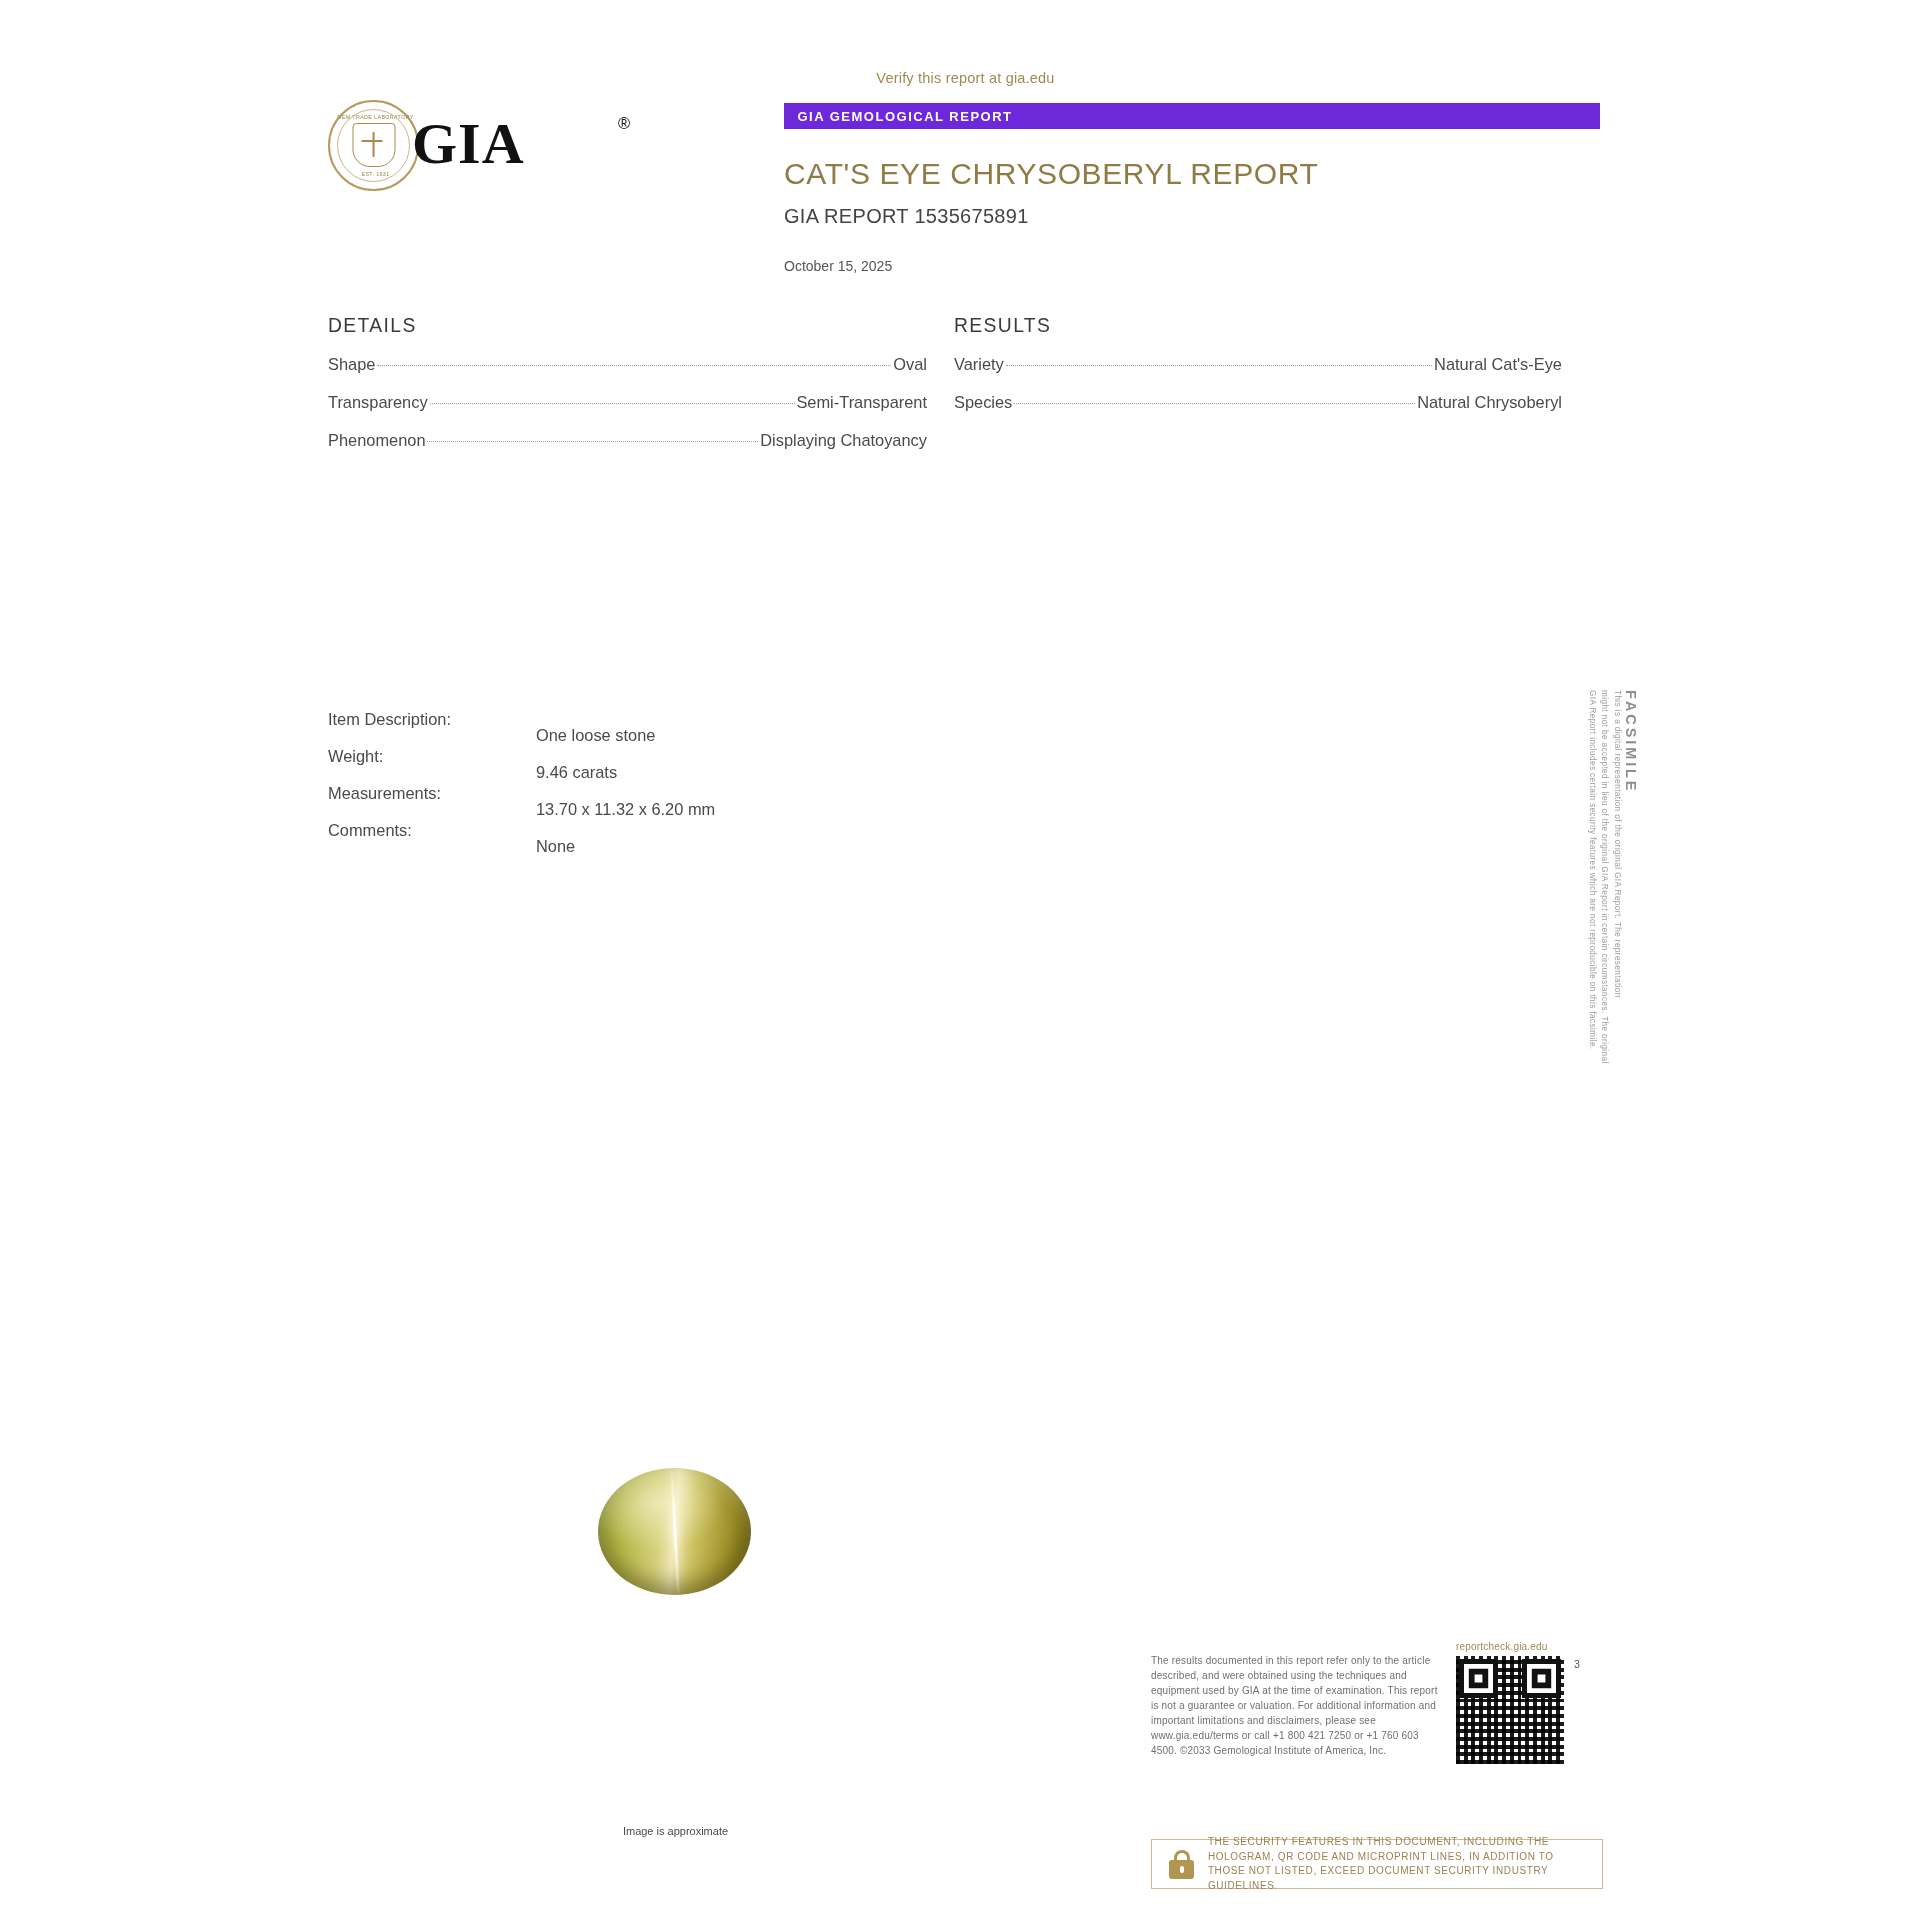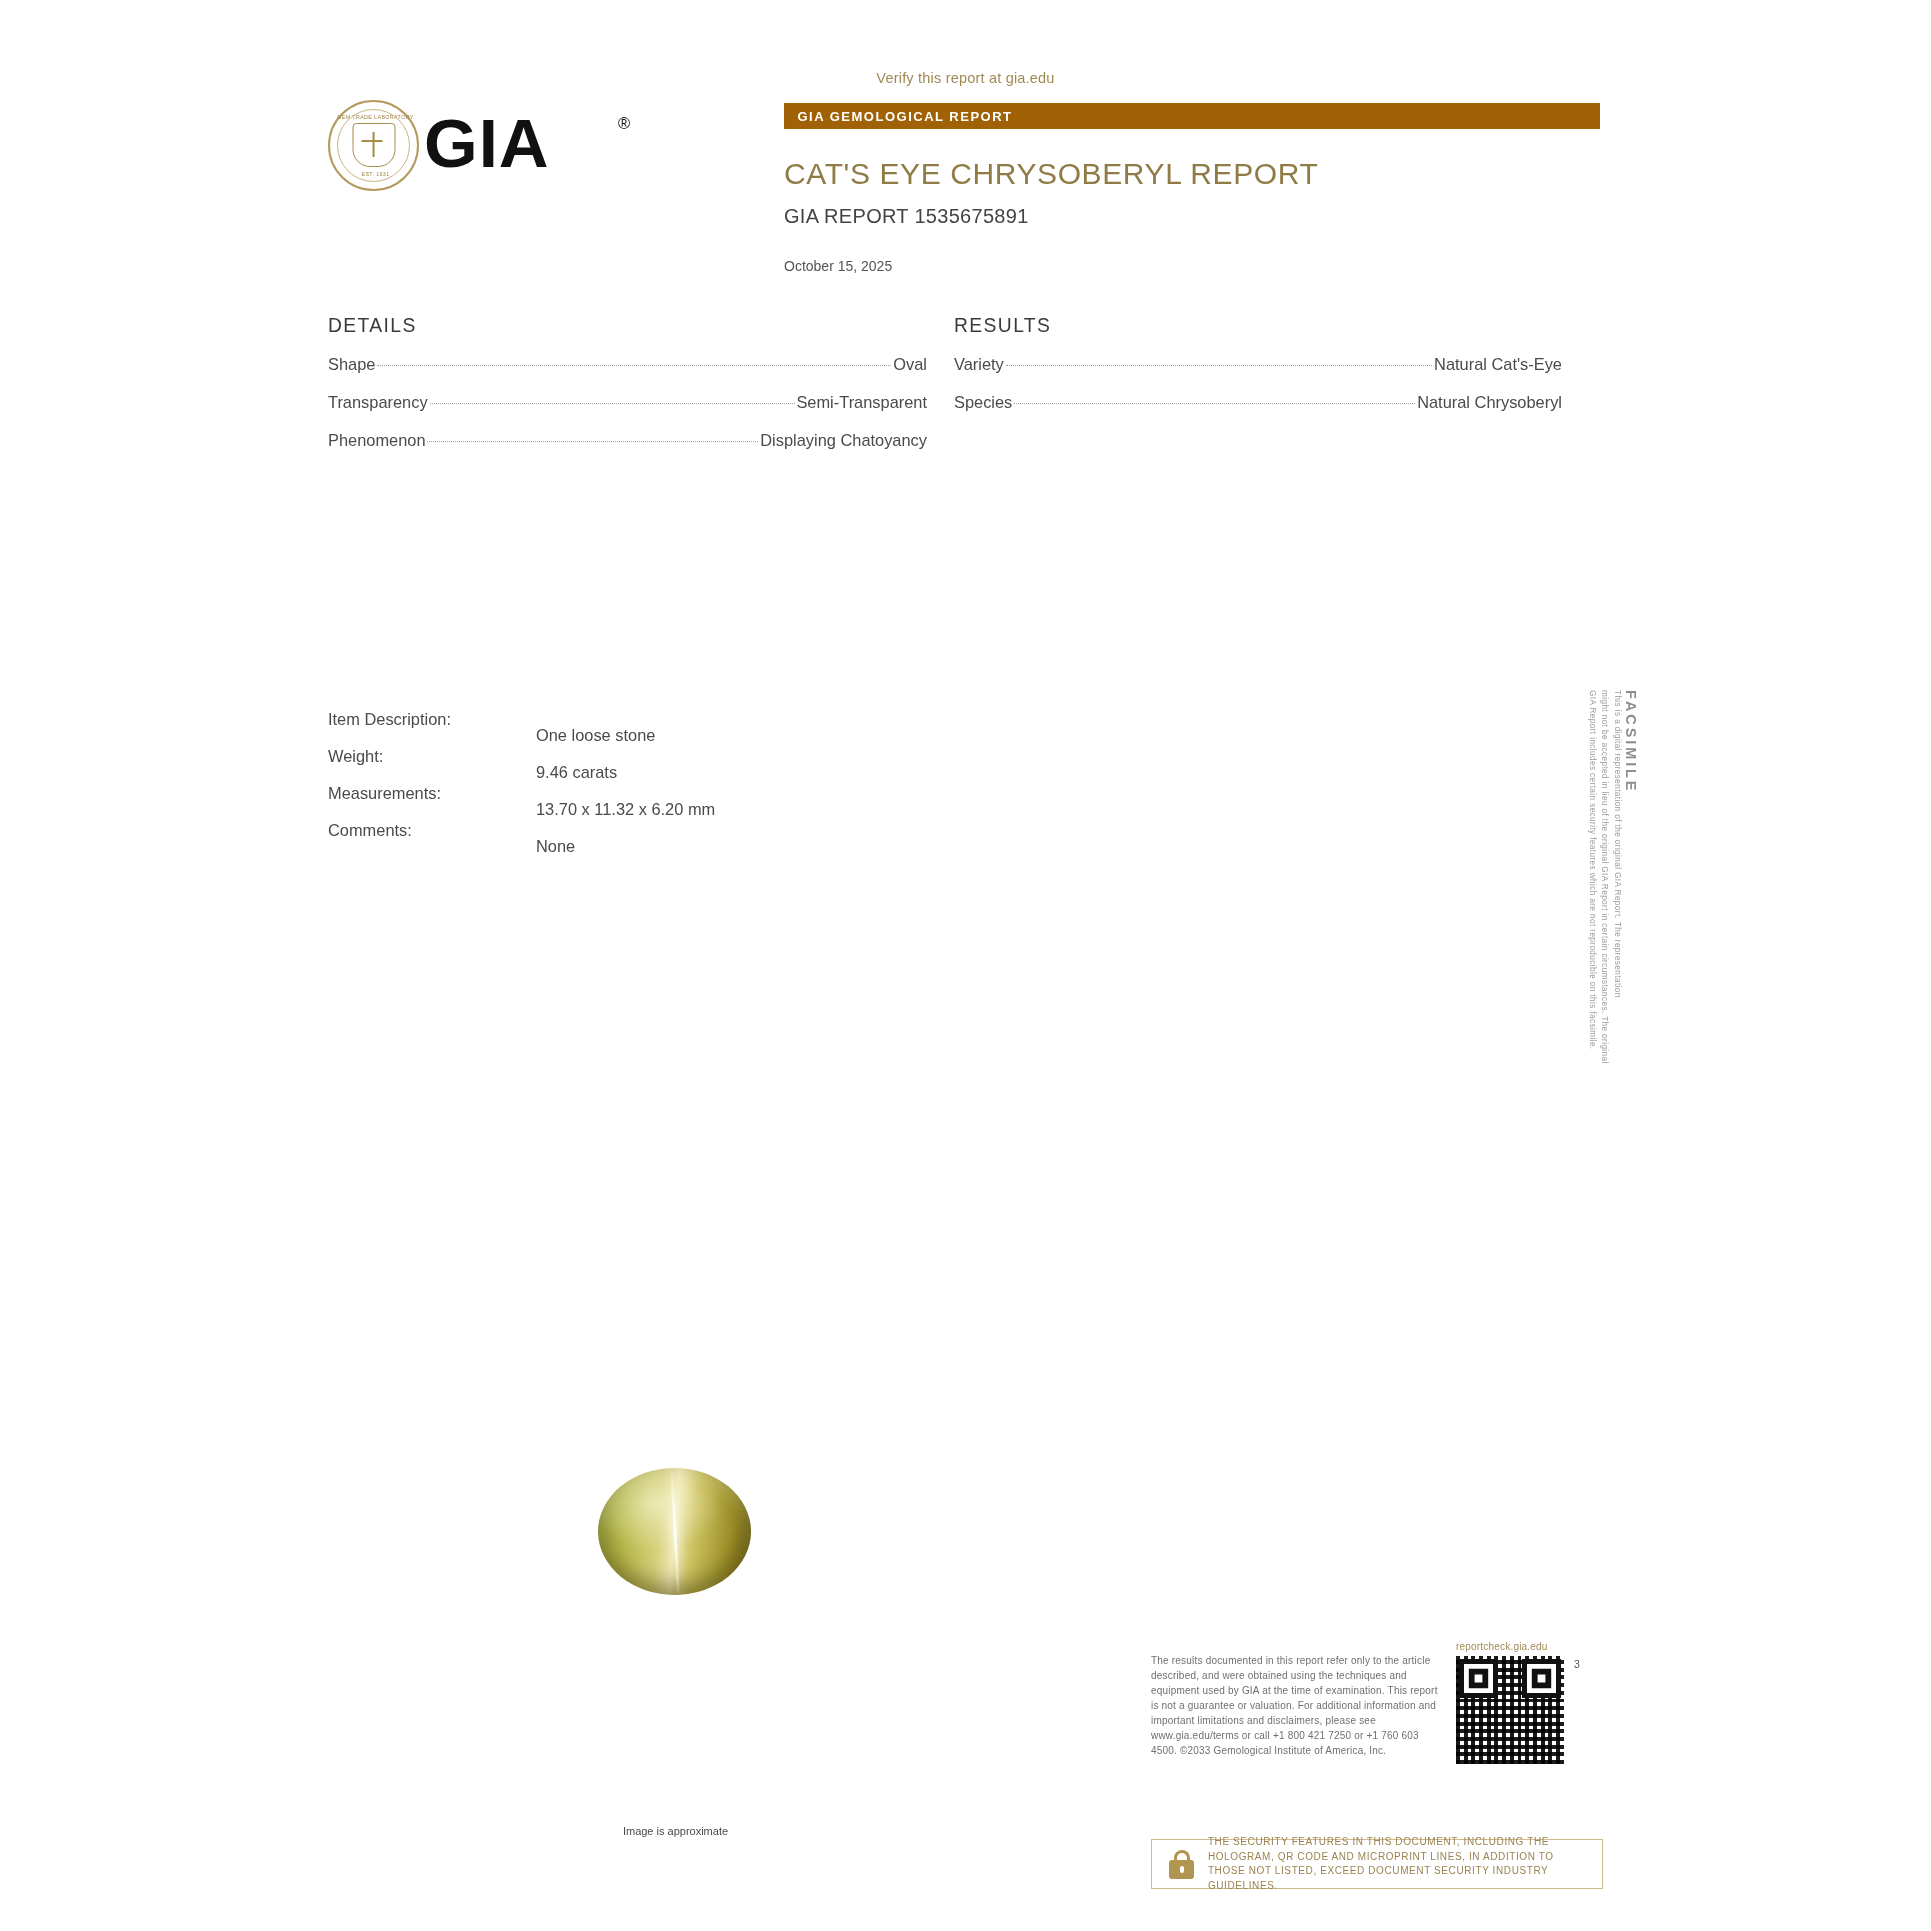--- a/index.html
+++ b/index.html
@@ -85,44 +85,44 @@
     left: 0; width: 91px;
     text-align: center;
     font-size: 5.3px;
     letter-spacing: 0.4px;
     color: #9c8247;
   }
   .seal-text-top { top: 12.6px; }
   .seal-text-bottom { bottom: 11.6px; }
   .logo-text {
     position: absolute;
-    left: 96px;
+    left: 84px;
     top: -3.9px;
-    font-family: Liberation Sans, sans-serif;
-    font-size: 69px;
+    font-family: Liberation Serif, serif;
+    font-size: 58px;
     font-weight: bold;
     letter-spacing: 1px;
     color: #111;
     line-height: 101px;
   }
   .logo-reg {
     position: absolute;
     left: 290px;
     top: 17.4px;
     font-size: 16.4px;
     color: #111;
   }
 
   .band {
     position: absolute;
     left: 784px;
     top: 103px;
     width: 816px;
     height: 26px;
-    background: #a16207;
+    background: #6d28d9;
   }
   .band-label {
     position: absolute;
     left: 13.5px;
     top: 5.8px;
     font-size: 13px;
     letter-spacing: 1.5px;
     color: #ffffff;
     font-weight: bold;
   }

